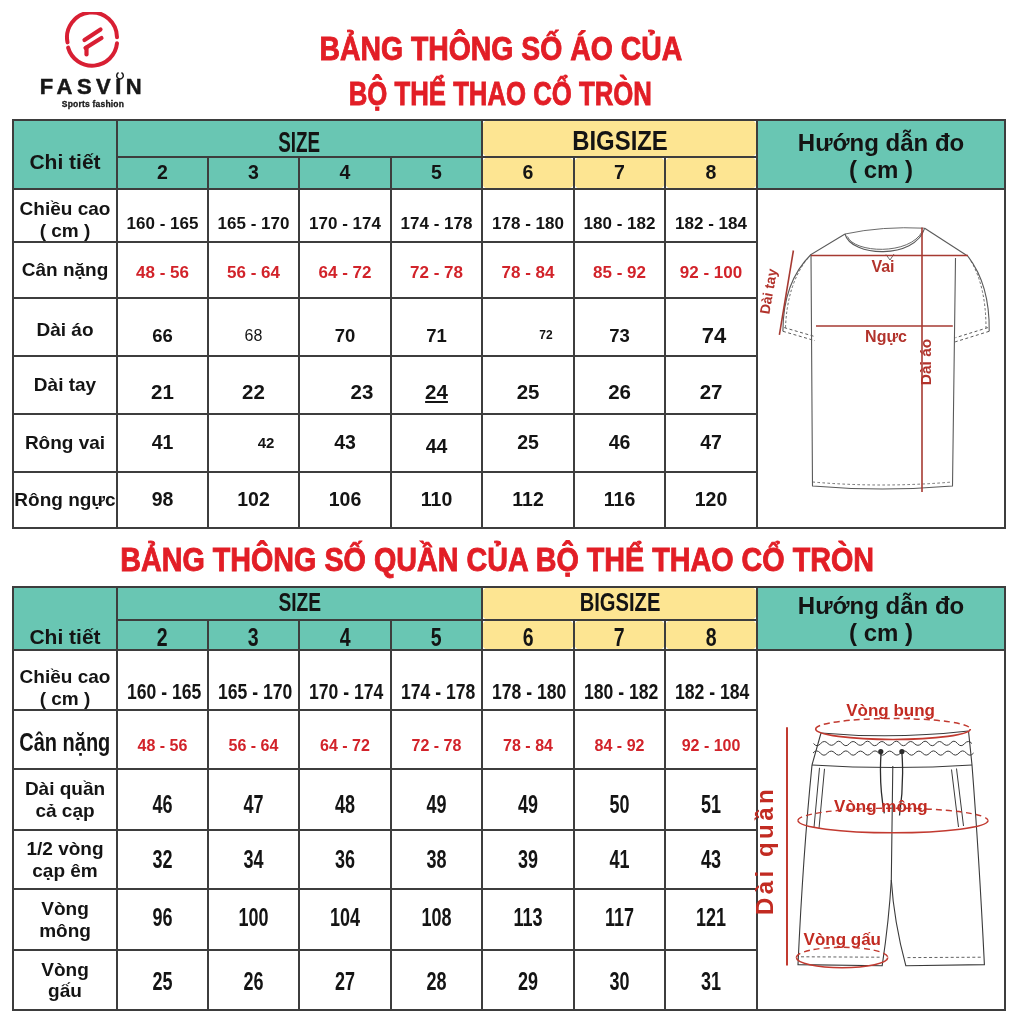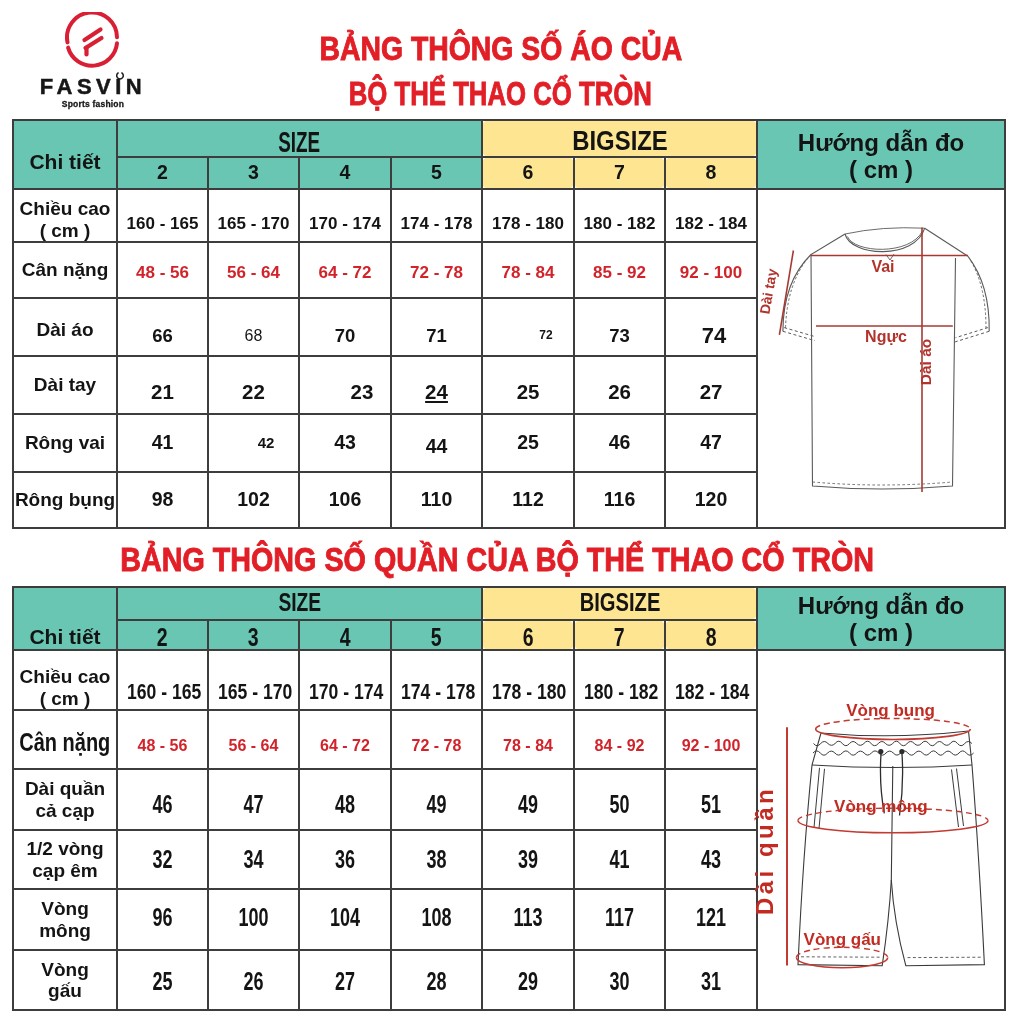--- a/index.html
+++ b/index.html
@@ -171,21 +171,21 @@
         </td>
         <td>
           <span style="display:block;font-size:19.5px;font-weight:bold;">46</span>
         </td>
         <td>
           <span style="display:block;font-size:19.5px;font-weight:bold;">47</span>
         </td>
   </tr>
 
   <tr style="height:56px;">
-    <td class="lbl">Rông bụng</td>
+    <td class="lbl">Rông ngực</td>
     <td>
           <span style="display:block;font-size:19.5px;font-weight:bold;">98</span>
         </td>
         <td>
           <span style="display:block;font-size:19.5px;font-weight:bold;">102</span>
         </td>
         <td>
           <span style="display:block;font-size:19.5px;font-weight:bold;">106</span>
         </td>
         <td>

